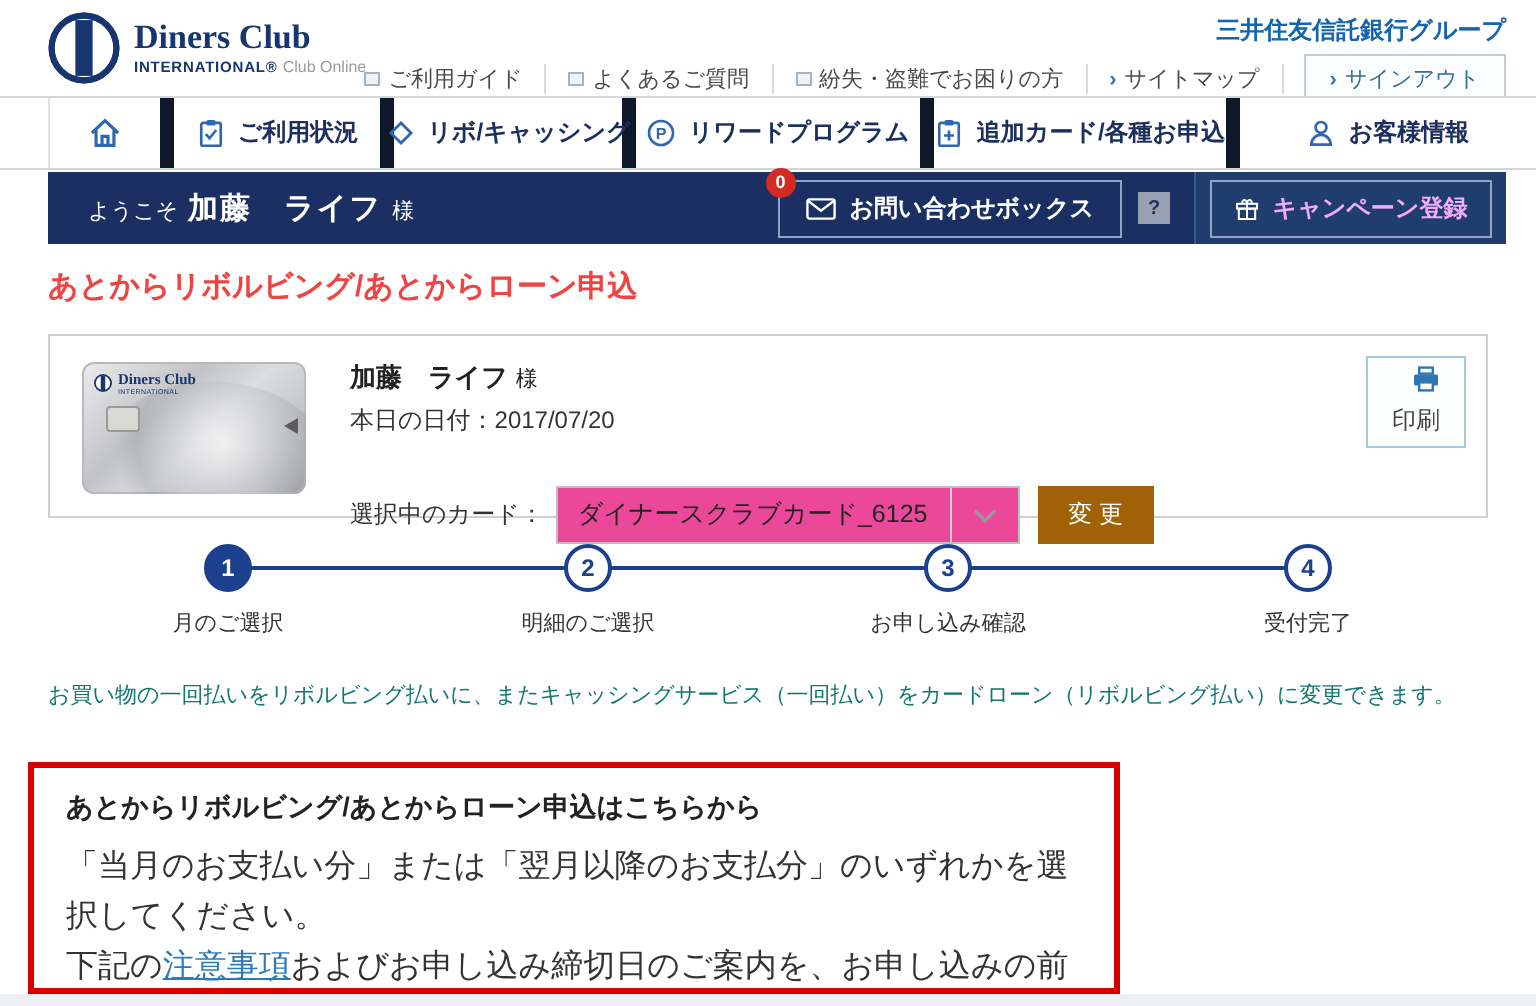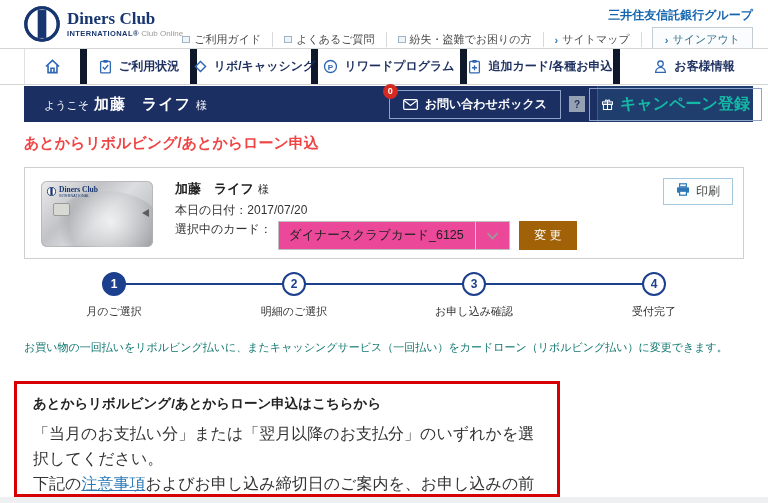--- a/index.html
+++ b/index.html
@@ -31,45 +31,45 @@
   .welcome { position:absolute; top:86px; left:24px; right:15px; height:36px; background:#1b2f63; display:flex; align-items:center; color:#fff; }
   .greet { padding-left:20px; display:flex; align-items:baseline; gap:5px; white-space:nowrap; }
   .greet .small { font-size:11px; }
   .greet .name { font-size:15px; font-weight:bold; letter-spacing:1px; }
   .signon { margin-left:28px; font-size:10px; color:#aebad2; white-space:nowrap; }
   .welcome-spacer { flex:1; }
   .inquiry-btn { position:relative; border:1px solid #8fa3c8; padding:5px 13px; font-size:12px; font-weight:bold; color:#fff; display:flex; align-items:center; gap:7px; cursor:pointer; white-space:nowrap; }
   .badge { position:absolute; top:-7px; left:-7px; width:15px; height:15px; border-radius:50%; background:#d42a22; color:#fff; font-size:9px; font-weight:bold; display:flex; align-items:center; justify-content:center; }
   .help-box { width:16px; height:16px; background:#95a1b3; color:#22345c; font-size:10px; font-weight:bold; display:flex; align-items:center; justify-content:center; margin:0 12px 0 8px; cursor:pointer; }
   .campaign-seg { width:156px; height:36px; background:#1f3e6d; border-left:1px solid #41588a; display:flex; align-items:center; justify-content:center; }
-  .campaign-btn { border:1px solid #8fa3c8; padding:5px 11px; font-size:16px; font-weight:bold; color:#14b8a6; display:flex; align-items:center; gap:6px; cursor:pointer; white-space:nowrap;justify-content:space-between; }
+  .campaign-btn { border:1px solid #8fa3c8; padding:5px 11px; font-size:12px; font-weight:bold; color:#f0abfc; display:flex; align-items:center; gap:6px; cursor:pointer; white-space:nowrap;justify-content:space-between; }
   
   .page-title { position:absolute; top:134px; left:24px; font-size:15px; font-weight:bold; color:#ef4444; }
   
   .panel { position:absolute; top:167px; left:24px; right:24px; height:92px; border:1px solid #cfcfcf; background:#fff; }
   .card-img { position:absolute; left:16px; top:13px; width:112px; height:66px; border-radius:6px;
     background:linear-gradient(135deg,#ececee 0%,#c2c3c7 35%,#dcdddf 55%,#a9aaae 100%); overflow:hidden; box-shadow:0 0 0 1px #b9b9bb inset; }
   .card-img .map { position:absolute; right:-8px; bottom:-14px; width:110px; height:70px; border-radius:50%;
     background:radial-gradient(circle at 55% 45%, rgba(255,255,255,.65), rgba(150,152,156,.35) 60%, transparent 75%); }
   .card-logo { position:absolute; left:6px; top:5px; display:flex; align-items:center; gap:3px; }
   .card-logo .t { font-family:"Liberation Serif",serif; font-size:7.5px; font-weight:bold; color:#17356f; line-height:1; }
   .card-logo .s { font-size:3.5px; color:#17356f; letter-spacing:.2px; }
   .chip { position:absolute; left:12px; top:22px; width:17px; height:13px; background:#d8d8d4; border:1px solid #9a9a96; border-radius:2px; }
   .card-arrow { position:absolute; right:4px; top:28px; width:0; height:0; border-top:4px solid transparent; border-bottom:4px solid transparent; border-right:7px solid #5c5c5e; }
   .panel-info { position:absolute; left:150px; top:12px; }
   .p-name { font-size:13px; font-weight:bold; color:#222; }
   .p-name .hono { font-size:11px; font-weight:normal; margin-left:4px; }
   .p-date { font-size:12px; color:#333; margin-top:4px; }
-  .p-selrow { display:flex; margin-top:2px; }
+  .p-selrow { display:flex; align-items:center; margin-top:24px; }
   .p-sel-label { font-size:12px; color:#333; margin-right:6px; white-space:nowrap; }
   .select-box { width:232px; height:29px; border:1px solid #bfbfbf; background:#ec4899; display:flex; align-items:center; cursor:pointer; }
   .select-value { flex:1; font-size:12.5px; color:#222; padding-left:10px; white-space:nowrap; }
   .select-caret { width:34px; height:100%; border-left:1px solid #cfcfcf; display:flex; align-items:center; justify-content:center; }
   .change-btn { margin-left:9px; width:58px; height:29px; background:#a16207; color:#fff; font-size:12px; border:none; cursor:pointer; font-family:inherit; }
-  .print-btn { position:absolute; right:10px; top:10px; border:1px solid #a5c8e1; background:#fdfefe; color:#444; font-size:12px; padding:4px 12px; display:flex; align-items:flex-start; gap:6px; cursor:pointer; }
+  .print-btn { position:absolute; right:10px; top:10px; border:1px solid #a5c8e1; background:#fdfefe; color:#444; font-size:12px; padding:4px 12px; display:flex; align-items:flex-end; gap:6px; cursor:pointer;flex-direction:column; }
   
   .stepper { position:absolute; top:272px; left:24px; width:720px; height:58px; }
   .step-line { position:absolute; top:11px; left:12.5%; right:12.5%; height:2px; background:#1c3f8e; }
   .steps { position:relative; display:flex; height:100%; }
   .step { width:25%; display:flex; flex-direction:column; align-items:center; }
   .step-circle { width:24px; height:24px; border-radius:50%; background:#fff; border:2px solid #1c3f8e; color:#1c3f8e; font-size:12px; font-weight:bold; display:flex; align-items:center; justify-content:center; position:relative; z-index:1; }
   .step.active .step-circle { background:#1c3f8e; color:#fff; border-color:#1c3f8e; }
   .step-label { margin-top:8px; font-size:11px; color:#333; }
   
   .intro { position:absolute; top:340px; left:24px; right:24px; font-size:11px; color:#0f766e; }

